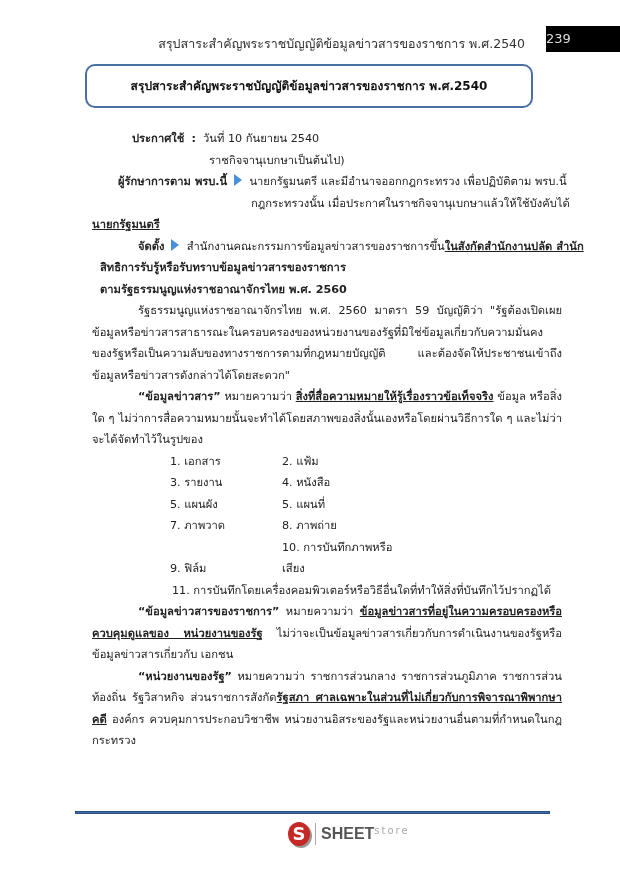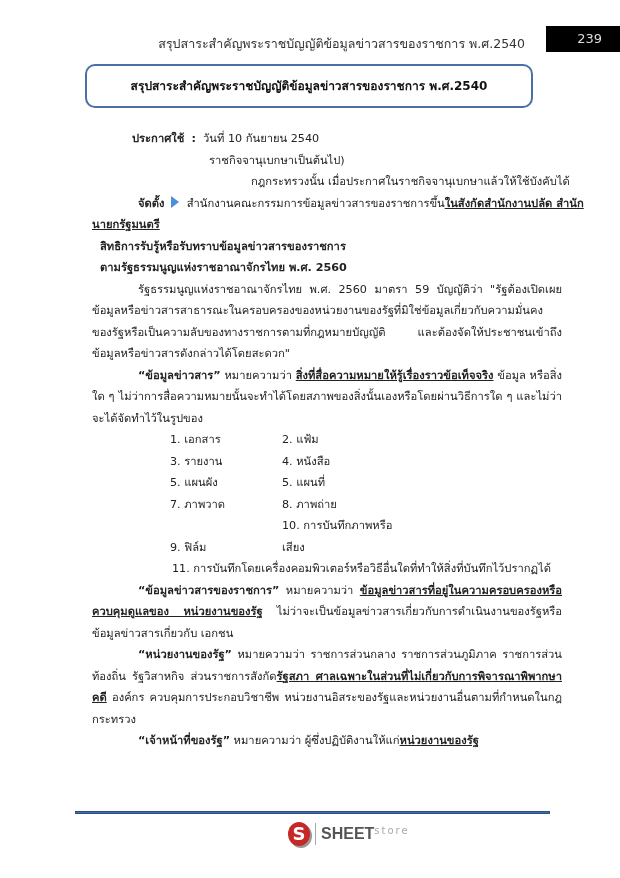--- a/index.html
+++ b/index.html
@@ -1,21 +1,21 @@
 <!DOCTYPE html>
 <html><head>
 <meta charset="utf-8">
 <style>
   html, body { margin:0; padding:0; background:#ffffff; }
   body { width:620px; height:878px; position:relative; overflow:hidden;
          font-family:"DejaVu Sans","Liberation Sans",sans-serif; color:#222; }
   .running-header { position:absolute; top:34px; left:0; width:525px; text-align:right;
          font-size:12.5px; color:#333; }
   .page-num-box { position:absolute; top:26px; left:546px; width:74px; height:26px; background:#000;
-         color:#ddd; font-size:13px; text-align:right; padding-right:18px; box-sizing:border-box; line-height:26px; }
+         color:#ddd; font-size:13px; padding-right:18px; box-sizing:border-box; line-height:26px; }
   .title-box { position:absolute; top:64px; left:85px; width:448px; height:44px; border:2px solid #4a6fa5;
          border-radius:10px; box-sizing:border-box; text-align:center; line-height:40px; font-size:12px;
          font-weight:bold; color:#111; }
   .content { position:absolute; top:128px; left:100px; width:462px; font-size:11.2px; line-height:21.5px; }
   .row { position:relative; white-space:nowrap; }
   .lbl { font-weight:bold; }
   .arrow { display:inline-block; width:0; height:0; border-top:6px solid transparent; border-bottom:6px solid transparent;
            border-left:8px solid #4a90d9; vertical-align:-1px; margin:0 4px 0 3px; }
   .u { text-decoration:underline; font-weight:bold; }
   .center { text-align:left; font-weight:bold; }
@@ -42,30 +42,35 @@
 
 <div class="content">
   <div class="row" style="left:32px">
     <span class="lbl">ประกาศใช้</span>
     &nbsp;<span class="lbl">:</span>&nbsp;
     <span>วันที่ 10 กันยายน 2540</span>
   </div>
   <div class="row" style="left:109px">
     <span>ราชกิจจานุเบกษาเป็นต้นไป)</span>
   </div>
+  <div class="row" style="left:18px">
+    <span class="lbl">ผู้รักษาการตาม พรบ.นี้</span>
+    <span class="arrow"></span>
+    <span>นายกรัฐมนตรี และมีอำนาจออกกฎกระทรวง เพื่อปฏิบัติตาม พรบ.นี้</span>
+  </div>
   <div class="row" style="left:151px">
     <span>กฎกระทรวงนั้น เมื่อประกาศในราชกิจจานุเบกษาแล้วให้ใช้บังคับได้</span>
+  </div>
+  <div class="row" style="left:-8px">
+    <span class="u">นายกรัฐมนตรี</span>
   </div>
   <div class="row" style="left:38px">
     <span class="lbl">จัดตั้ง</span>
     <span class="arrow"></span>
     <span>สำนักงานคณะกรรมการข้อมูลข่าวสารของราชการขึ้น</span><span class="u">ในสังกัดสำนักงานปลัด สำนัก</span>
-  </div>
-  <div class="row" style="left:-8px">
-    <span class="u">นายกรัฐมนตรี</span>
   </div>
 
   <div class="center">สิทธิการรับรู้หรือรับทราบข้อมูลข่าวสารของราชการ</div>
   <div class="center">ตามรัฐธรรมนูญแห่งราชอาณาจักรไทย พ.ศ. 2560</div>
 
   <div class="p indent" style="margin-left:-8px">รัฐธรรมนูญแห่งราชอาณาจักรไทย พ.ศ. 2560 มาตรา 59 บัญญัติว่า "รัฐต้องเปิดเผยข้อมูลหรือข่าวสารสาธารณะในครอบครองของหน่วยงานของรัฐที่มิใช่ข้อมูลเกี่ยวกับความมั่นคงของรัฐหรือเป็นความลับของทางราชการตามที่กฎหมายบัญญัติ และต้องจัดให้ประชาชนเข้าถึงข้อมูลหรือข่าวสารดังกล่าวได้โดยสะดวก"</div>
 
   <div class="p indent" style="margin-left:-8px"><span class="lbl">“ข้อมูลข่าวสาร”</span><span> หมายความว่า </span><span class="u">สิ่งที่สื่อความหมายให้รู้เรื่องราวข้อเท็จจริง</span><span> ข้อมูล หรือสิ่งใด ๆ ไม่ว่าการสื่อความหมายนั้นจะทำได้โดยสภาพของสิ่งนั้นเองหรือโดยผ่านวิธีการใด ๆ และไม่ว่าจะได้จัดทำไว้ในรูปของ</span></div>
 
   <div class="list">
@@ -74,21 +79,20 @@
     <div><span class="li">5. แผนผัง</span><span class="li">5. แผนที่</span></div>
     <div><span class="li">7. ภาพวาด</span><span class="li">8. ภาพถ่าย</span></div>
     <div><span class="li">9. ฟิล์ม</span><span class="li">10. การบันทึกภาพหรือเสียง</span></div>
   </div>
   <div class="row" style="left:72px">11. การบันทึกโดยเครื่องคอมพิวเตอร์หรือวิธีอื่นใดที่ทำให้สิ่งที่บันทึกไว้ปรากฏได้</div>
 
   <div class="p indent" style="margin-left:-8px"><span class="lbl">“ข้อมูลข่าวสารของราชการ”</span><span> หมายความว่า </span><span class="u">ข้อมูลข่าวสารที่อยู่ในความครอบครองหรือควบคุมดูแลของ หน่วยงานของรัฐ</span><span> ไม่ว่าจะเป็นข้อมูลข่าวสารเกี่ยวกับการดำเนินงานของรัฐหรือข้อมูลข่าวสารเกี่ยวกับ เอกชน</span></div>
 
   <div class="p indent" style="margin-left:-8px"><span class="lbl">“หน่วยงานของรัฐ”</span><span> หมายความว่า ราชการส่วนกลาง ราชการส่วนภูมิภาค ราชการส่วนท้องถิ่น รัฐวิสาหกิจ ส่วนราชการสังกัด</span><span class="u">รัฐสภา ศาลเฉพาะในส่วนที่ไม่เกี่ยวกับการพิจารณาพิพากษาคดี</span><span> องค์กร ควบคุมการประกอบวิชาชีพ หน่วยงานอิสระของรัฐและหน่วยงานอื่นตามที่กำหนดในกฎกระทรวง</span></div>
 
-  <div class="p indent" style="margin-left:-8px"><span class="lbl">“เจ้าหน้าที่ของรัฐ”</span><span> หมายความว่า ผู้ซึ่งปฏิบัติงานให้แก่</span><span class="u">หน่วยงานของรัฐ</span></div>
 </div>
 
 <div class="footer-line"></div>
 <div class="logo">
   <div class="logo-s">S</div>
   <div class="logo-sep"></div>
   <div class="logo-text">
     <span class="logo-main">SHEET</span>
     <span class="logo-sub">store</span>
   </div>

